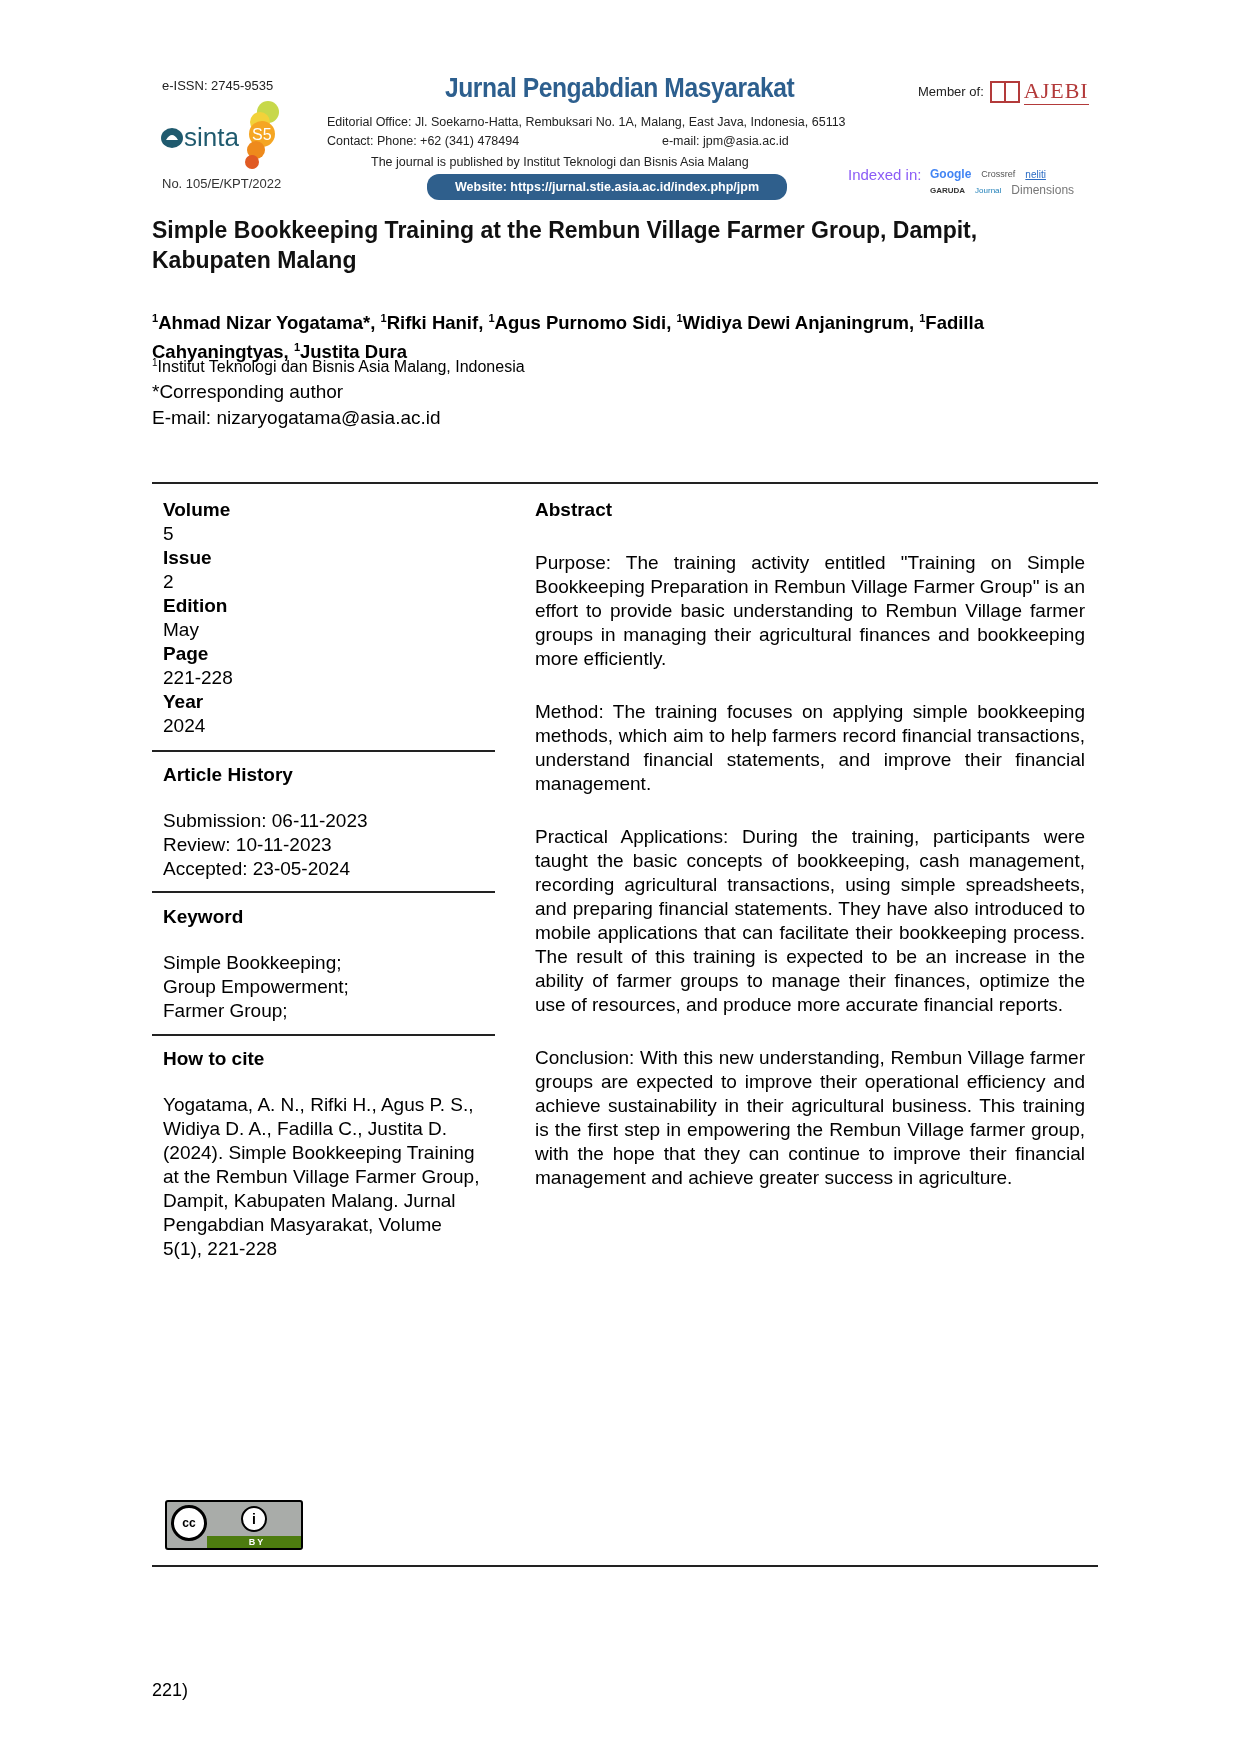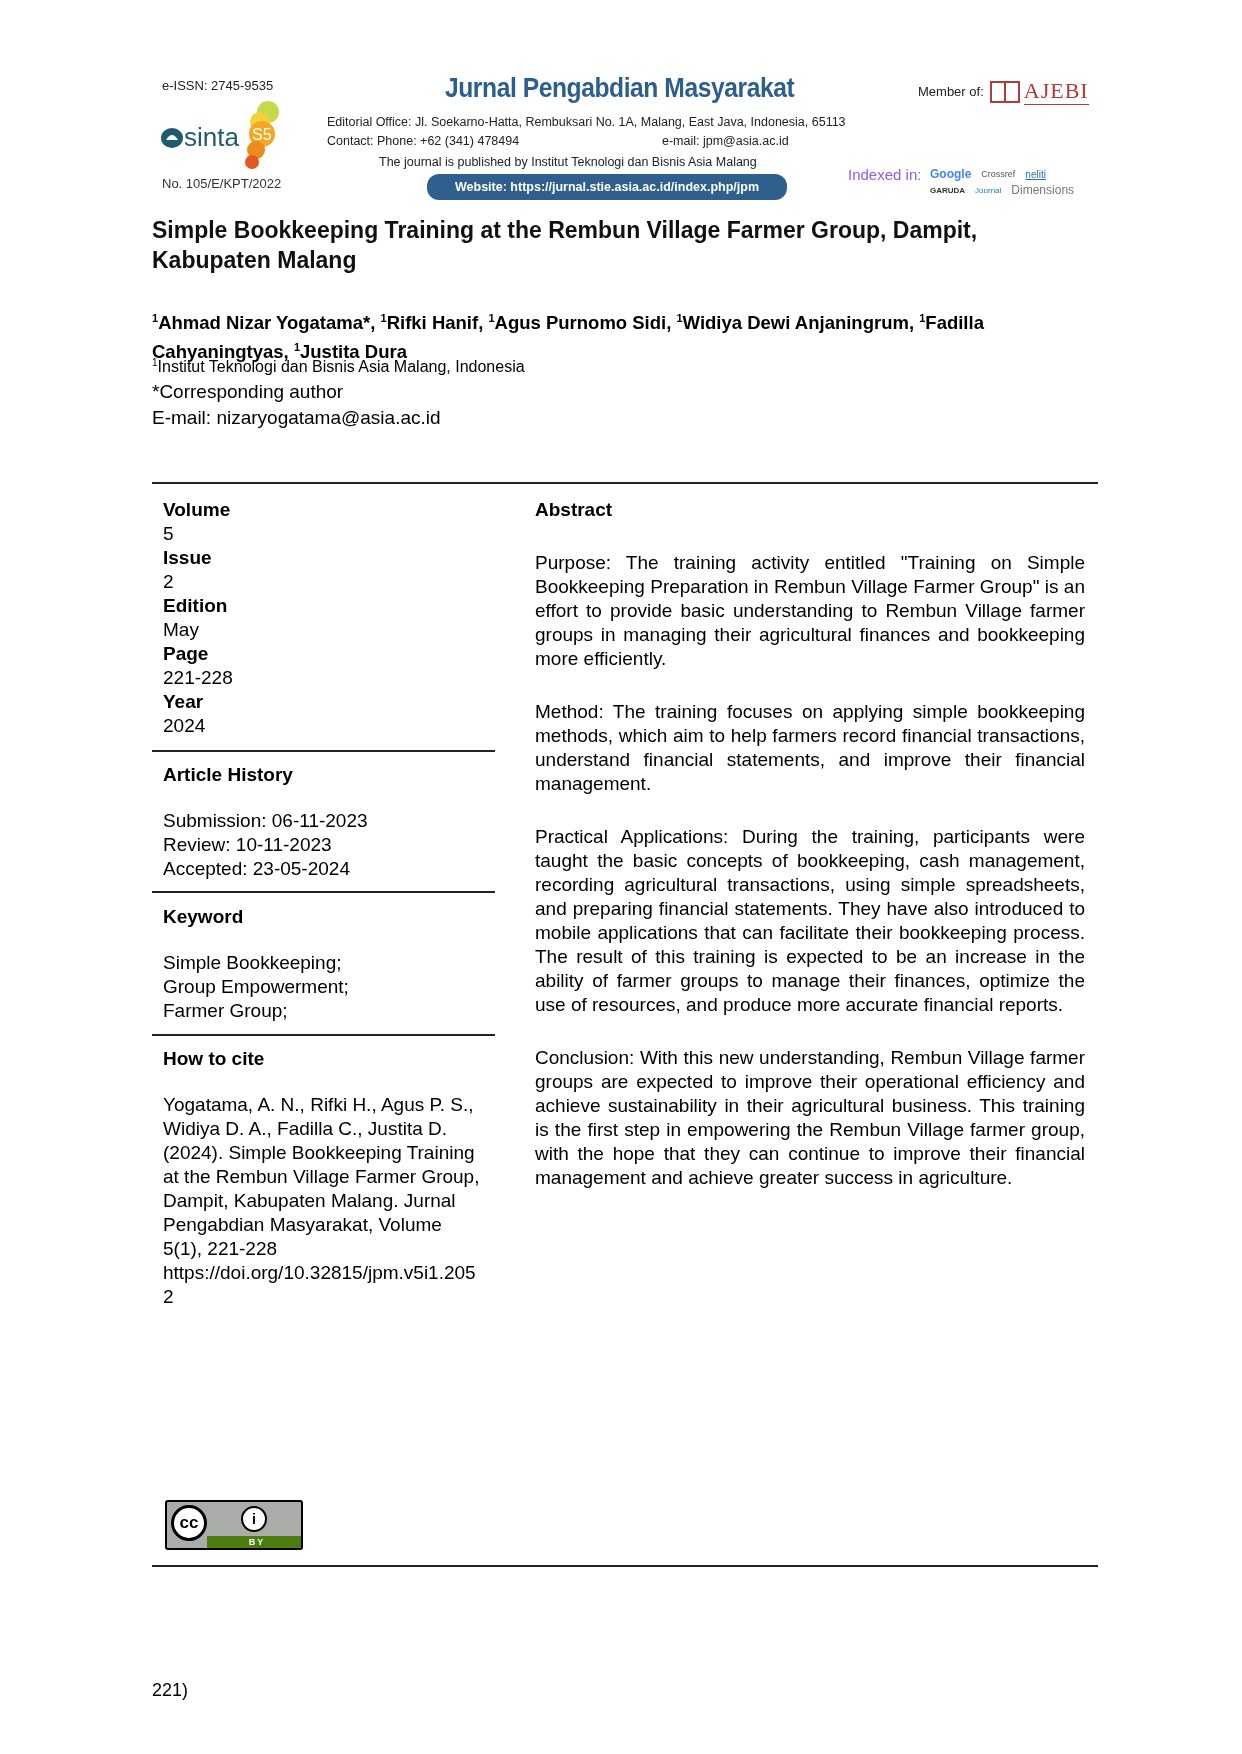--- a/index.html
+++ b/index.html
@@ -10,21 +10,21 @@
   
   .issn { left: 162px; top: 78px; font-size: 13px; color: #222; }
   .sinta-logo { left: 160px; top: 100px; width: 130px; height: 72px; }
   .sinta-no { left: 162px; top: 176px; font-size: 13px; color: #333; }
   .journal-title { left: 445px; top: 72px; font-size: 28px; font-weight: bold;
                    color: #2d5f8e; letter-spacing: -0.5px; transform: scaleX(0.88);
                    transform-origin: left top; font-family: "Liberation Sans", sans-serif; }
   .office { left: 327px; top: 115px; font-size: 12.5px; color: #222; }
   .phone { left: 327px; top: 134px; font-size: 12.5px; color: #222; }
   .email-j { left: 662px; top: 134px; font-size: 12.5px; color: #222; }
-  .publisher { left: 379px; top: 155px; font-size: 12.5px; color: #222; }
+  .publisher { left: 371px; top: 155px; font-size: 12.5px; color: #222; }
   .website { left: 427px; top: 174px; width: 360px; height: 26px; background: #2f5f8c;
              border-radius: 12px; color: #fff; font-size: 12.5px; font-weight: bold;
              display: flex; align-items: center; justify-content: center; }
   .member { left: 902px; top: 78px; font-size: 13px; color: #222; display: flex; align-items: center; gap: 6px; margin-left: 16px; }
   .aljebi { display: flex; align-items: center; gap: 4px; }
   .aljebi-book { width: 30px; height: 22px; border: 2px solid #b33a3a; box-sizing: border-box; position: relative; }
   .aljebi-book::after { content: ""; position: absolute; left: 12px; top: 0; width: 2px; height: 18px; background: #b33a3a; }
   .aljebi-text { font-family: "Liberation Serif", serif; font-size: 22px; color: #b33a3a; letter-spacing: 1px; border-bottom: 1px solid #b33a3a; }
   .indexed { left: 848px; top: 166px; font-size: 15px; color: #8b5cf6; }
   .idx-logos { left: 930px; top: 166px; width: 150px; font-size: 9px; }
@@ -67,21 +67,21 @@
   .abstract { left: 535px; top: 498px; width: 550px; font-size: 19px; line-height: 24px; }
   .abstract .head { font-weight: bold; }
   .abstract p { margin: 0 0 29px 0; text-align: justify; }
   .abstract b { font-weight: normal; }
 
   
   .cc { left: 165px; top: 1500px; width: 138px; height: 50px; border-radius: 3px;
         background: #a9aca9; border: 2px solid #000; box-sizing: border-box; overflow: hidden; }
   .cc-circle { position: absolute; left: 4px; top: 3px; width: 36px; height: 36px; border-radius: 50%;
                background: #fff; border: 3px solid #000; box-sizing: border-box;
-               font-weight: bold; font-size: 17px; display: flex; align-items: center; justify-content: center; }
+               font-weight: bold; font-size: 12px; display: flex; align-items: center; justify-content: center; }
   .cc-by-icon { position: absolute; left: 74px; top: 4px; width: 26px; height: 26px; border-radius: 50%;
                 background: #fff; border: 2px solid #000; box-sizing: border-box; font-weight: bold;
                 font-size: 14px; display: flex; align-items: center; justify-content: center; }
   .cc-band { position: absolute; left: 40px; bottom: 0; width: 100px; height: 12px; background: #4d7c0f;
              color: #fff; font-size: 9px; font-weight: bold; text-align: center; line-height: 12px; letter-spacing: 2px; }
 
   .page-no { left: 152px; top: 1680px; font-size: 18px; }
 </style>
 </head>
 <body>
@@ -184,21 +184,20 @@
   <div class="gap"></div>
   <div>Simple Bookkeeping;</div>
   <div>Group Empowerment;</div>
   <div>Farmer Group;</div>
 </div>
 
 <div class="abs side cite" style="width:320px;">
   <div class="lbl">How to cite</div>
   <div class="gap"></div>
   <div>Yogatama, A. N., Rifki H., Agus P. S., Widiya D. A., Fadilla C., Justita D. (2024). Simple Bookkeeping Training at the Rembun Village Farmer Group, Dampit, Kabupaten Malang. Jurnal Pengabdian Masyarakat, Volume 5(1), 221-228</div>
-  <div style="word-break:break-all;">https://doi.org/10.32815/jpm.v5i1.2052</div>
 </div>
 
 <div class="abs abstract">
   <p class="head">Abstract</p>
   <p><b>Purpose</b><span>: The training activity entitled "Training on Simple Bookkeeping Preparation in Rembun Village Farmer Group" is an effort to provide basic understanding to Rembun Village farmer groups in managing their agricultural finances and bookkeeping more efficiently.</span></p>
   <p><b>Method</b><span>: The training focuses on applying simple bookkeeping methods, which aim to help farmers record financial transactions, understand financial statements, and improve their financial management.</span></p>
   <p><b>Practical Applications</b><span>: During the training, participants were taught the basic concepts of bookkeeping, cash management, recording agricultural transactions, using simple spreadsheets, and preparing financial statements. They have also introduced to mobile applications that can facilitate their bookkeeping process. The result of this training is expected to be an increase in the ability of farmer groups to manage their finances, optimize the use of resources, and produce more accurate financial reports.</span></p>
   <p><b>Conclusion</b><span>: With this new understanding, Rembun Village farmer groups are expected to improve their operational efficiency and achieve sustainability in their agricultural business. This training is the first step in empowering the Rembun Village farmer group, with the hope that they can continue to improve their financial management and achieve greater success in agriculture.</span></p>
 </div>
 

